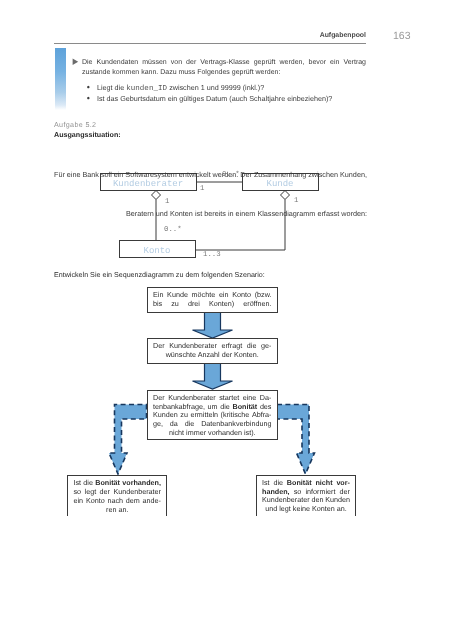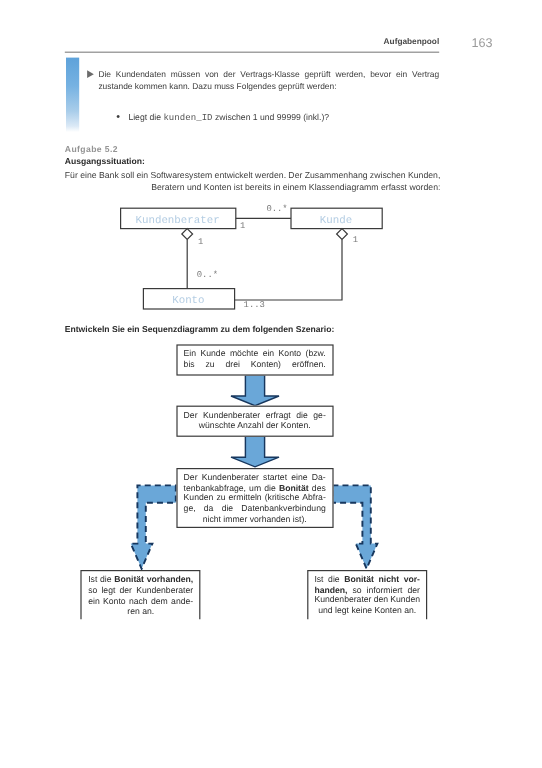--- a/index.html
+++ b/index.html
@@ -15,32 +15,32 @@
   
   .accent{position:absolute;left:54.5px;top:48px;width:11px;height:62px;
     background:linear-gradient(180deg,#5ea2da 0%,#76b2e2 38%,#a9cdea 72%,#dbe9f6 92%,#ffffff 100%);}
 
   
   .tri{position:absolute;left:71.5px;top:58.0px;}
   .p-intro{position:absolute;left:82px;top:58.3px;width:284px;font-size:7.0px;line-height:9.2px;
            color:#3c3c3c;text-align:justify;text-align-last:left;}
   .code{font-family:"Liberation Mono",monospace;font-size:7.5px;color:#555;letter-spacing:.05px;line-height:0;}
 
-  ul.sub{position:absolute;list-style:none;margin:14px;padding:0;left:83px;top:77.9px;width:290px;}
+  ul.sub{position:absolute;list-style:none;margin:4px;padding:0;left:83px;top:77.9px;width:290px;}
   ul.sub li{position:relative;font-size:7.2px;line-height:11.6px;color:#3c3c3c;padding-left:10px;white-space:nowrap;}
   ul.sub li::before{content:"\2022";position:absolute;left:-0.2px;top:-0.2px;font-size:9px;color:#3c3c3c;line-height:11.6px;}
 
   
-  .h-aufgabe{position:absolute;left:54px;top:121.3px;font-size:7.15px;font-weight:bold;color:#949494;letter-spacing:.35px;}
+  .h-aufgabe{position:absolute;left:54px;top:121.3px;font-size:7.15px;font-weight:normal;color:#949494;letter-spacing:.35px;}
   .h-ausgang{position:absolute;left:54px;top:131.2px;font-size:7.15px;font-weight:bold;color:#2b2b2b;}
   .p-body{position:absolute;left:54px;top:141.4px;width:313px;font-size:7.25px;line-height:9.8px;color:#3c3c3c;text-align:justify;}
-  .p-body .line{display:flex;justify-content:space-between;white-space:pre;}
+  .p-body .line{display:flex;justify-content:space-between;white-space:pre;margin-top:29px;}
   .p-body .line.last{justify-content:flex-end;}
   .p-body .line.last > .w + .w::before{content:" ";}
-  .p-task{position:absolute;left:54px;top:270.6px;font-size:7.15px;font-weight:bold;color:#2b2b2b;}
+  .p-task{position:absolute;left:54px;top:270.6px;font-size:7.15px;font-weight:normal;color:#2b2b2b;}
 
   
   .uml{position:absolute;left:0;top:0;width:452px;height:640px;}
 
   
   .fbox{position:absolute;border:1px solid #3a3a3a;background:#fff;box-sizing:border-box;}
   .fbox .ft{position:absolute;left:5.5px;right:5px;top:3.4px;font-size:7.2px;line-height:8.7px;color:#2d2d2d;}
   .fbox .ft b{font-weight:bold;}
   .fbox .ft .line{display:flex;justify-content:space-between;white-space:pre;}
   .fbox .ft .line.last{justify-content:center;gap:0;}
@@ -58,20 +58,21 @@
 
   <div class="accent"></div>
 
   <svg class="tri" width="7" height="8" viewBox="0 0 7 8">
       <path d="M0.6 0.5 L6.2 3.8 L0.6 7.1 Z" fill="#6b6b6b"></path>
     </svg>
   <div class="p-intro">Die Kundendaten müssen von der Vertrags-Klasse geprüft werden, bevor ein Vertrag zustande kommen kann. Dazu muss Folgendes geprüft werden:</div>
 
   <ul class="sub">
     <li><span>Liegt die </span><span class="code">kunden_ID</span><span> zwischen 1 und 99999 (inkl.)?</span></li>
+    <li><span>Ist das Geburtsdatum ein gültiges Datum (auch Schaltjahre einbeziehen)?</span></li>
   </ul>
 
   <div class="h-aufgabe">Aufgabe 5.2</div>
   <div class="h-ausgang">Ausgangssituation:</div>
   <div class="p-body">
       <div class="line"><span class="w">Für</span><span class="w">eine</span><span class="w">Bank</span><span class="w">soll</span><span class="w">ein</span><span class="w">Softwaresystem</span><span class="w">entwickelt</span><span class="w">werden.</span><span class="w">Der</span><span class="w">Zusammenhang</span><span class="w">zwischen</span><span class="w">Kunden,</span></div>
       <div class="line last"><span class="w">Beratern</span><span class="w">und</span><span class="w">Konten</span><span class="w">ist</span><span class="w">bereits</span><span class="w">in</span><span class="w">einem</span><span class="w">Klassendiagramm</span><span class="w">erfasst</span><span class="w">worden:</span></div>
     </div>
   <div class="p-task">Entwickeln Sie ein Sequenzdiagramm zu dem folgenden Szenario:</div>
 

